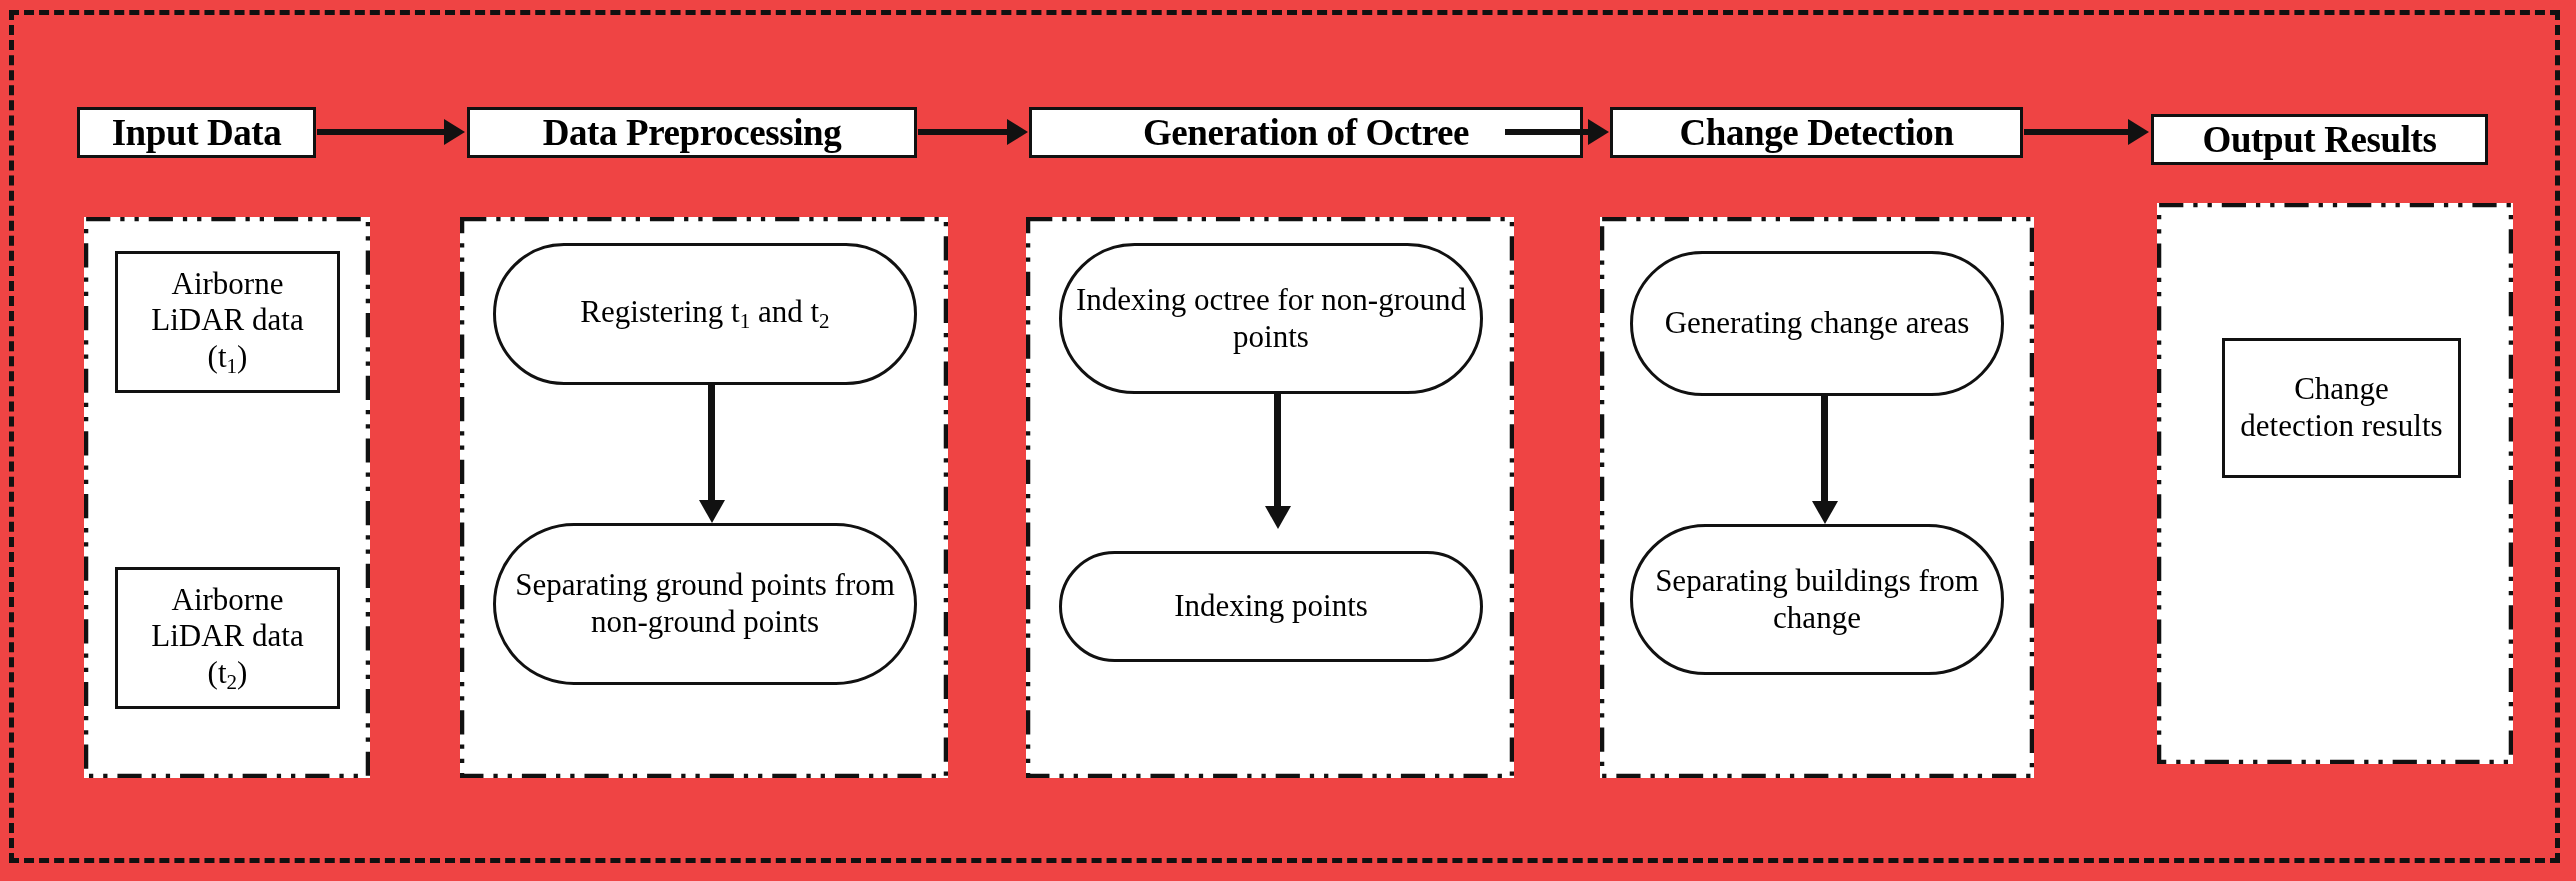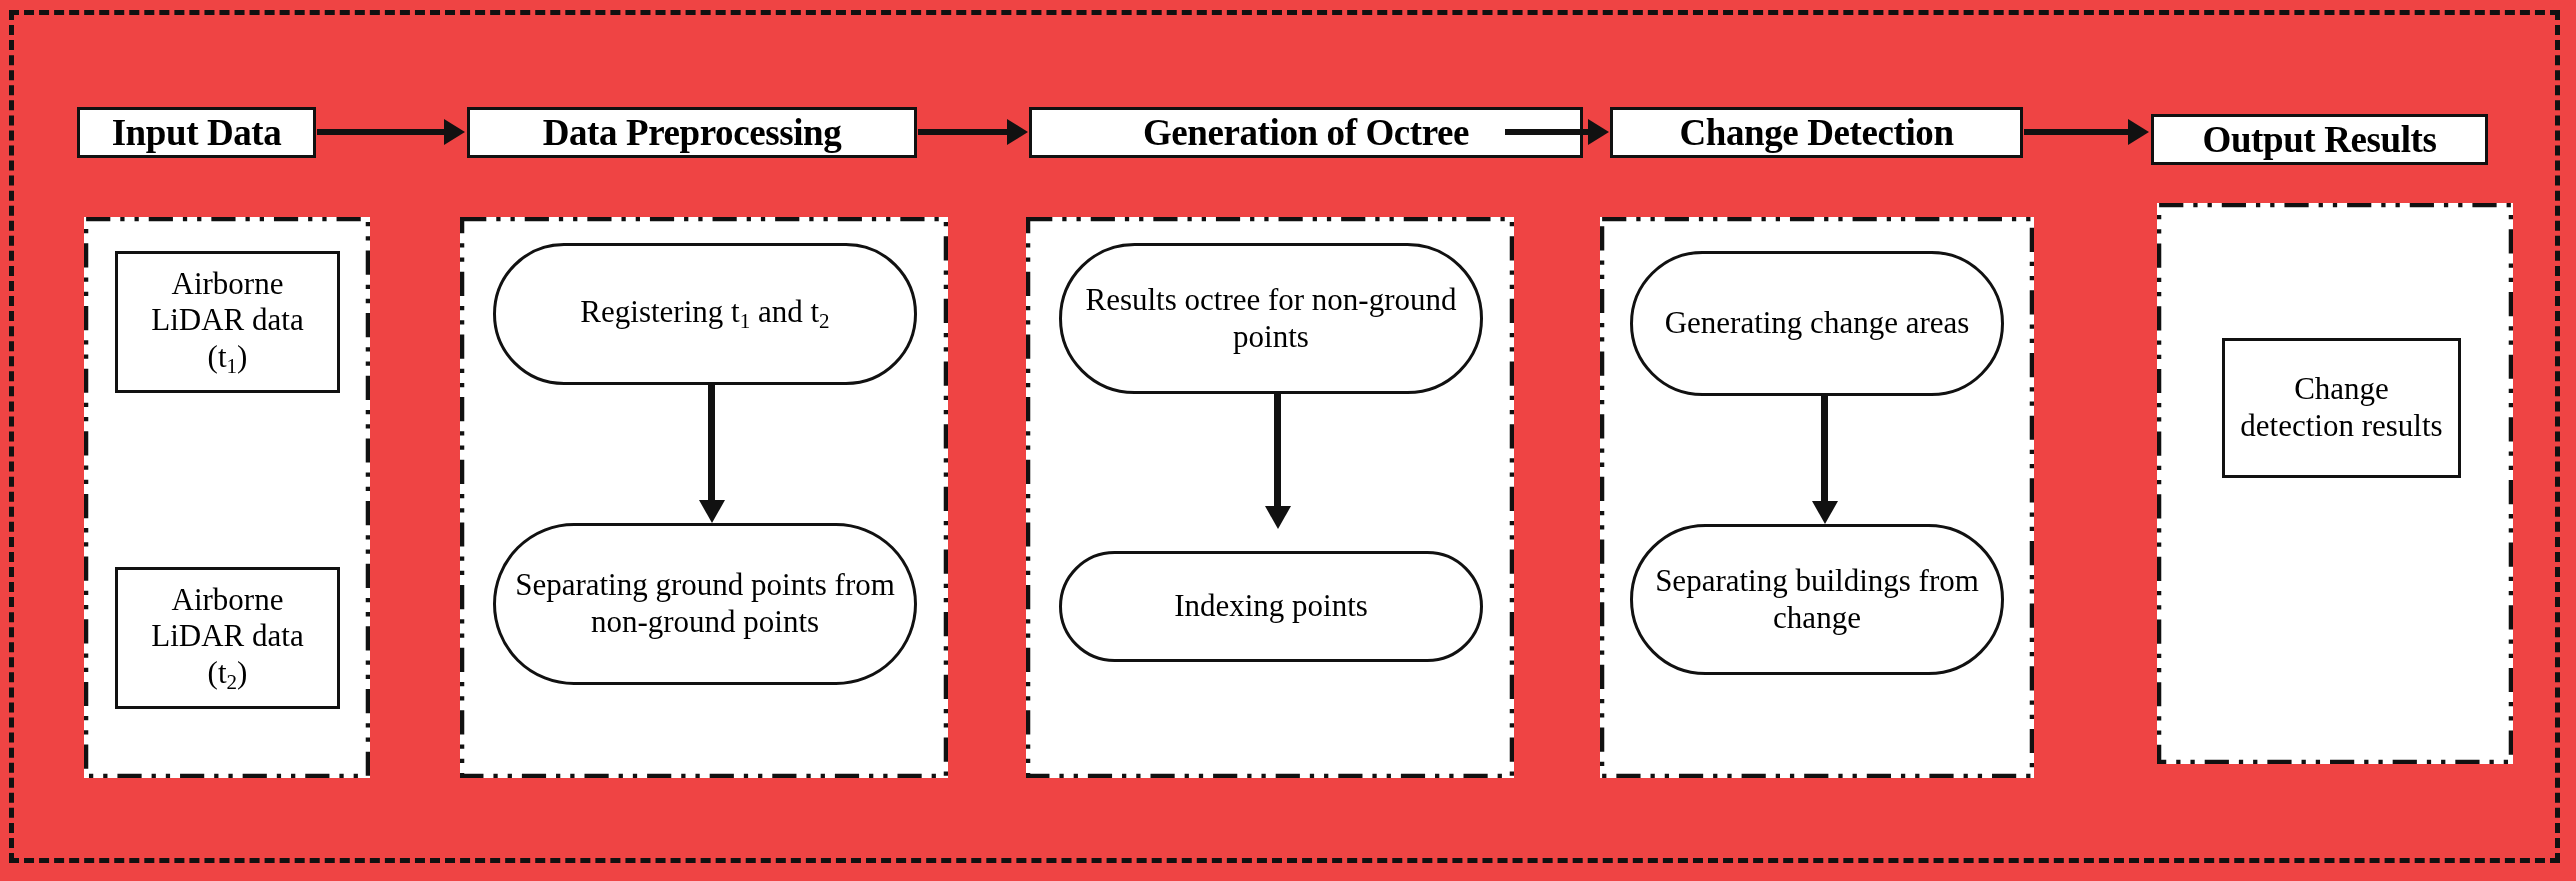--- a/index.html
+++ b/index.html
@@ -149,21 +149,21 @@
       <span class="txt">Separating ground points from non-ground points</span>
     </div>
   </div>
 
   <div class="panel" style="left:1026px;top:217px;width:488px;height:561px;">
     <svg viewBox="0 0 686 788" preserveAspectRatio="none">
       <rect x="3" y="3" width="680" height="782" fill="none" stroke="#111" stroke-width="6" stroke-dasharray="34 14 6 14 6 14"></rect>
     </svg>
 
     <div class="node pill" style="left:33px;top:26px;width:424px;height:151px;">
-      <span class="txt">Results octree for non-ground points</span>
+      <span class="txt">Indexing octree for non-ground points</span>
     </div>
 
     <div class="v-arrow" style="left:238px;top:177px;width:27px;height:135px;">
       <div class="shaft"></div>
       <div class="head"></div>
     </div>
 
     <div class="node pill" style="left:33px;top:312px;width:424px;height:111px;margin-top:22px;">
       <span class="txt">Indexing points</span>
     </div>

